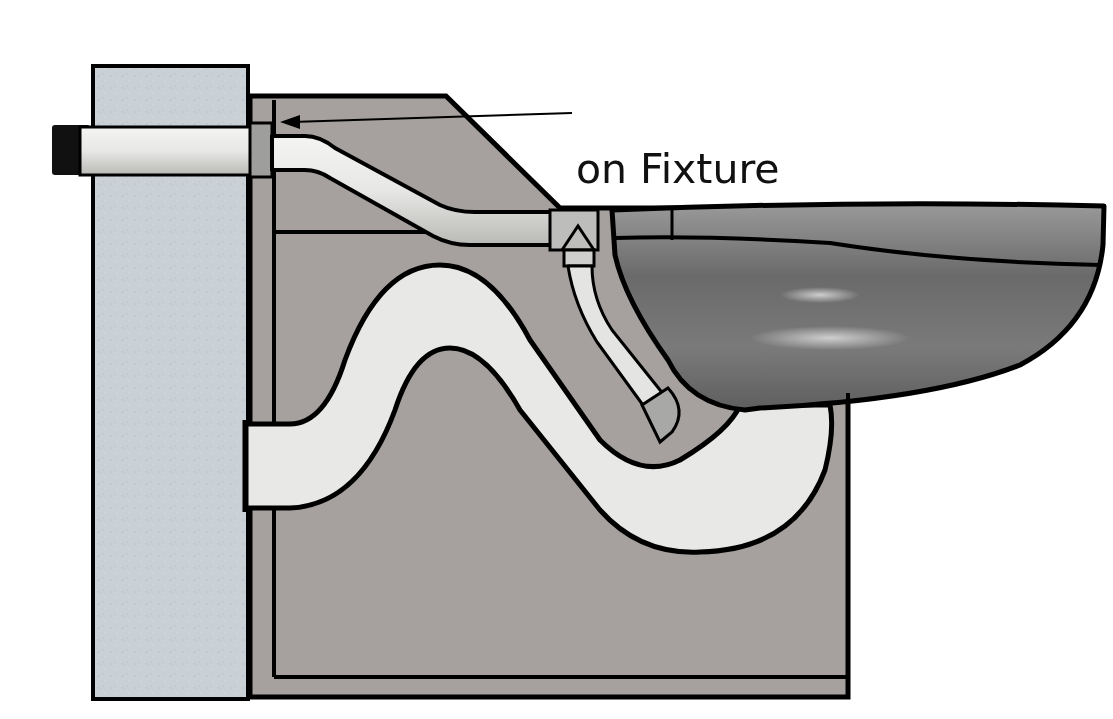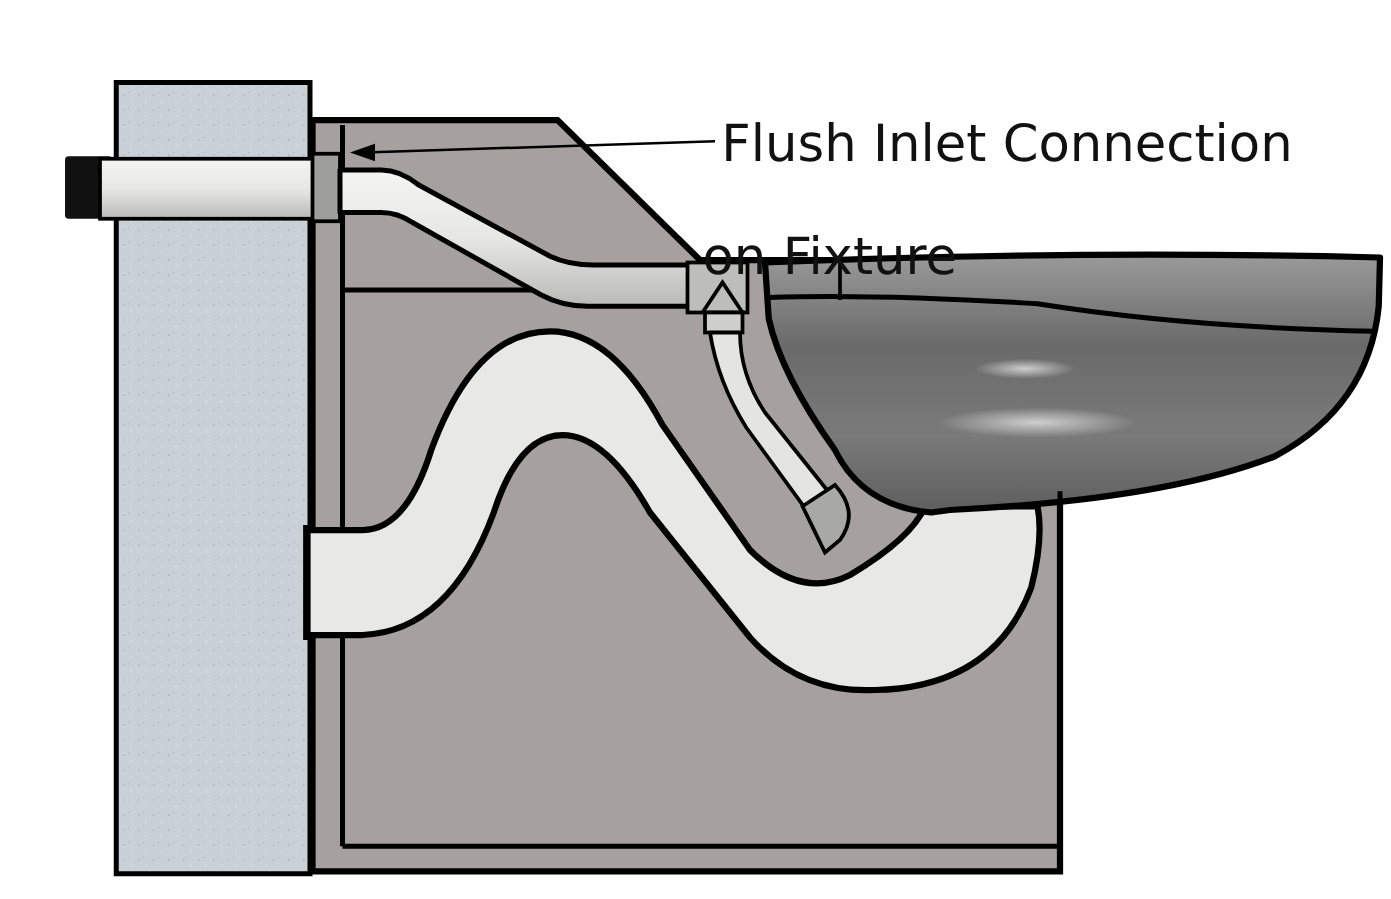--- a/index.html
+++ b/index.html
@@ -92,15 +92,14 @@
     <path d="M568,266 L592,266 Q592,300 612,330 L668,400 L648,412 L597,342 Q574,305 568,266 Z" fill="#e4e4e2" stroke="#000" stroke-width="3" stroke-linejoin="round"></path>
     <path d="M642,405 L668,388 Q688,410 672,432 L660,442 Z" fill="#a8a8a6" stroke="#000" stroke-width="3"></path>
   </g>
 
   <g>
     <line x1="572" y1="113" x2="292" y2="122" stroke="#000" stroke-width="2"></line>
     <polygon points="280,122 300,115 300,129" fill="#000"></polygon>
   </g>
 </svg>
 
-  <div class="label-text" style="left:577px; top:88px;">Flush Inlet Connection</div>
-  <div class="label-text" style="left:562px; top:142px;margin-top:36px;">on Fixture</div>
+  <div class="label-text" style="left:576px; top:142px;">on Fixture</div>
 </div>
 
 </body></html>

